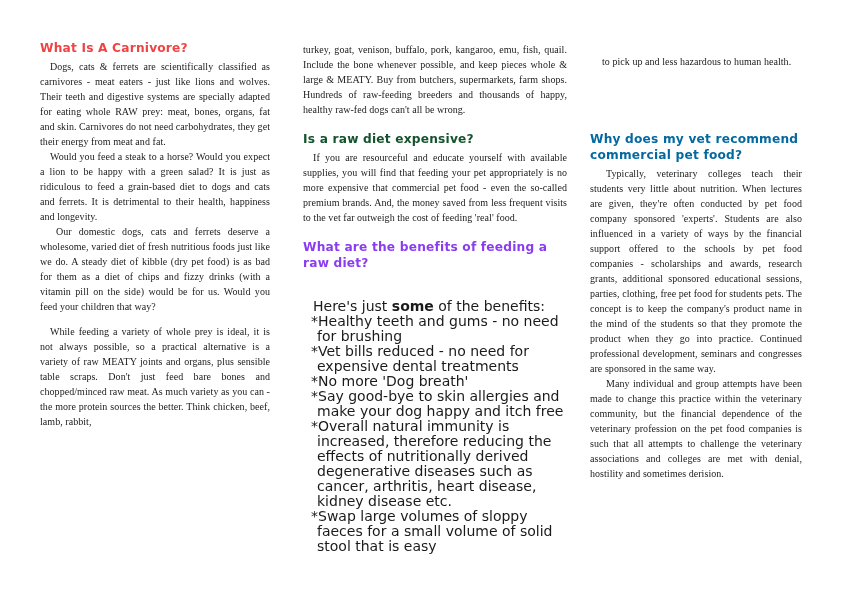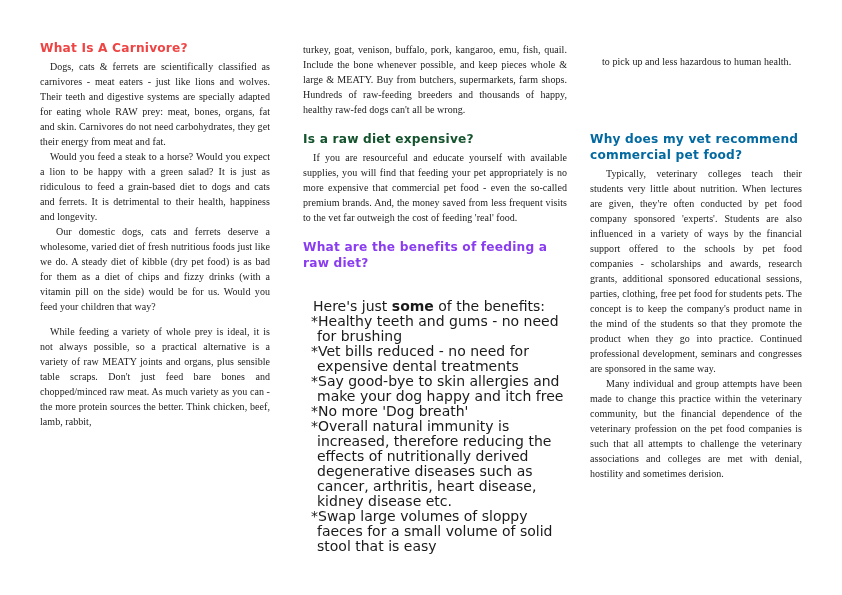--- a/index.html
+++ b/index.html
@@ -46,22 +46,22 @@
   <p>turkey, goat, venison, buffalo, pork, kangaroo, emu, fish, quail.  Include the bone whenever possible, and keep pieces whole &amp; large &amp; MEATY. Buy from butchers, supermarkets, farm shops. Hundreds of raw-feeding breeders and thousands of happy, healthy raw-fed dogs can't all be wrong.</p>
   <div class="gap"></div>
   <h2 style="color: #14532d;">Is a raw diet expensive?</h2>
   <p class="indent">If you are resourceful and educate yourself with available supplies, you will find that feeding your pet appropriately is no more expensive that commercial pet food - even the so-called premium brands.  And, the money saved from less frequent visits to the vet far outweigh the cost of feeding 'real' food.</p>
   <div class="gap"></div>
   <h2 style="color: rgb(138, 60, 240);">What are the benefits of feeding a raw diet?</h2>
   <div class="intro"><span>Here's just </span><b>some</b><span> of the benefits:</span></div>
   <ul class="benefits">
     <li>*Healthy teeth and gums - no need for brushing</li>
     <li>*Vet bills reduced - no need for expensive dental treatments</li>
+    <li>*No more 'Dog breath'</li>
     <li>*Say good-bye to skin allergies and make your dog happy and itch free</li>
-    <li>*No more 'Dog breath'</li>
     <li>*Overall natural immunity is increased, therefore reducing the effects of nutritionally derived degenerative diseases such as cancer, arthritis, heart disease, kidney disease etc.</li>
     <li>*Swap large volumes of sloppy faeces for a small volume of solid stool that is easy</li>
   </ul>
 </div>
 
 <div class="col c3">
   <p class="tail" style="text-align:left">to pick up and less hazardous to human health.</p>
   <div class="gap"></div>
   <h2 style="color: #0369a1; margin-top: 48px;">Why does my vet recommend commercial pet food?</h2>
   <p class="indent2">Typically, veterinary colleges teach their students very little about nutrition. When lectures are given, they're often conducted by pet food company sponsored 'experts'. Students are also influenced in a variety of ways by the financial support offered to the schools by pet food companies - scholarships and awards, research grants, additional sponsored educational sessions, parties, clothing, free pet food for students pets.   The concept is to keep the company's product name in the mind of the students so that they promote the product when they go into practice. Continued professional development, seminars and congresses are sponsored in the same way.</p>

